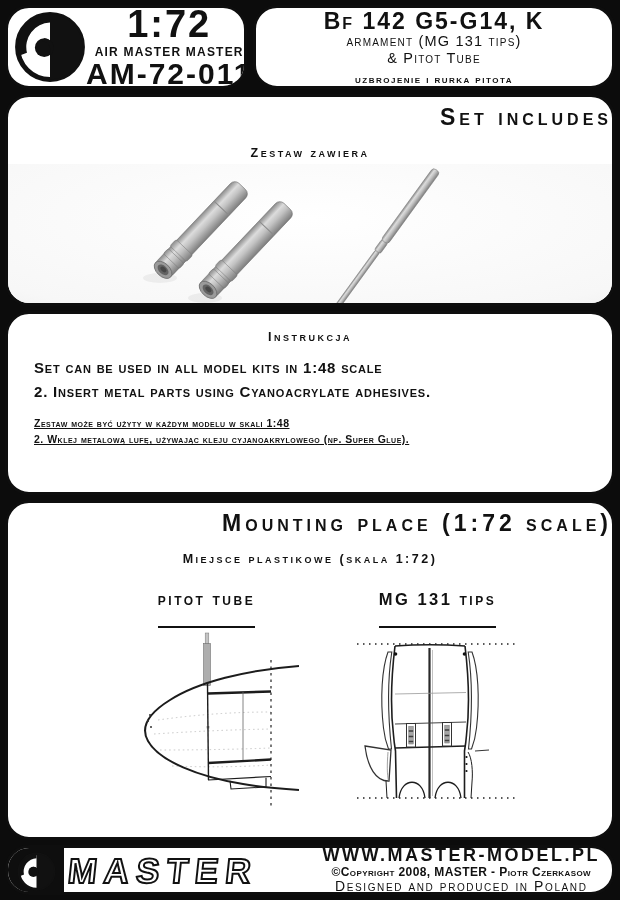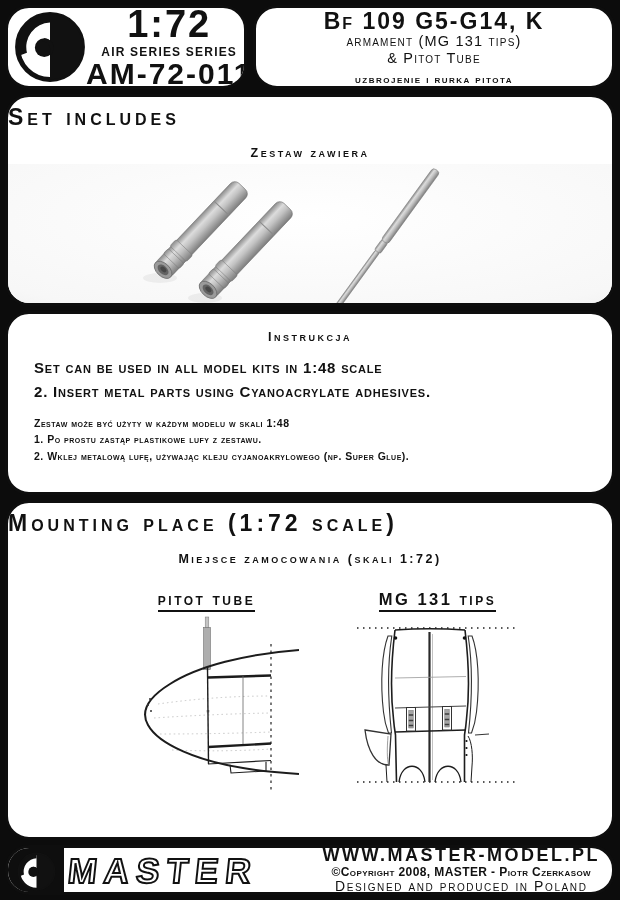--- a/index.html
+++ b/index.html
@@ -21,35 +21,35 @@
   .brand-text{flex:1;display:flex;flex-direction:column;align-items:center;line-height:1;}
   .brand-scale{font-size:38px;font-weight:bold;letter-spacing:2px;}
   .brand-series{font-size:12px;font-weight:bold;letter-spacing:1.2px;margin-top:3px;white-space:nowrap;}
   .brand-code{font-size:30px;font-weight:bold;letter-spacing:2px;margin-top:1px;white-space:nowrap;}
   .header-right{flex:1;display:flex;flex-direction:column;align-items:center;justify-content:center;padding:4px 10px;}
   .prod-title{font-size:23px;font-weight:bold;letter-spacing:2px;line-height:1.05;white-space:nowrap;}
   .prod-sub{font-size:14.5px;font-weight:normal;letter-spacing:1.2px;line-height:1.15;white-space:nowrap;}
   .title-divider{width:85%;height:2px;background:#111;margin:4px 0 3px 0;}
   .subtitle-pl{font-size:11px;font-weight:bold;letter-spacing:1.5px;white-space:nowrap;}
   
-  h2{margin:8px 0 0 0;text-align:left;font-size:23px;font-weight:bold;letter-spacing:4px;line-height:1.1;}
+  h2{margin:8px 0 0 0;text-align:right;font-size:23px;font-weight:bold;letter-spacing:4px;line-height:1.1;}
   .h-sub{text-align:center;font-size:12.5px;font-weight:bold;letter-spacing:2.5px;margin-top:16px;}
   
   .set-panel{height:212px;margin-bottom:5px;}
   .photo{display:block;margin-top:4px;}
   
   .instr-panel{height:184px;margin-bottom:5px;padding:0 26px;}
   .en-lines{margin-top:12px;font-size:15px;font-weight:bold;letter-spacing:0.8px;line-height:1.6;}
-  .pl-lines{margin-top:11px;font-size:10.5px;font-weight:bold;letter-spacing:0.5px;line-height:1.55;}
+  .pl-lines{margin-top:11px;font-size:10.5px;font-weight:bold;letter-spacing:0.5px;line-height:1.55;text-decoration:underline;}
   
   .mount-panel{height:340px;margin-bottom:5px;}
   .diagrams{display:flex;justify-content:center;gap:56px;padding-left:14px;margin-top:24px;}
   figure{margin:0;text-align:center;}
   figcaption{display:inline-block;font-size:16.5px;font-weight:bold;letter-spacing:2.5px;
-    border-bottom:2.5px solid #111;padding-bottom:1px;margin-bottom:2px;}
+    border-bottom:2.5px solid #111;padding-bottom:17px;margin-bottom:2px;}
   figure svg{display:block;margin:0 auto;}
   
   .footer-panel{height:50px;display:flex;align-items:center;}
   .logo-patch{position:absolute;left:0;top:0;bottom:0;width:56px;background:#0e0e0e;border-radius:18px 0 0 18px;}
   .footer-logo{position:absolute;left:9px;top:4px;width:39px;height:39px;}
   .wordmark{margin-left:60px;font-size:35px;font-weight:bold;letter-spacing:7px;color:#fff;
     -webkit-text-stroke:2px #111;transform:skewX(-6deg);line-height:1;}
   .footer-text{margin-left:auto;padding-right:12px;display:flex;flex-direction:column;align-items:center;line-height:1.08;justify-content:space-between;}
   .site{font-size:18px;font-weight:bold;letter-spacing:2.5px;white-space:nowrap;}
   .copy{font-size:12px;font-weight:bold;letter-spacing:0.4px;white-space:nowrap;}
@@ -70,26 +70,26 @@
 
 <div class="page">
 
   <div class="header-row">
     <section class="panel header-left">
       <svg viewBox="0 0 100 100">
           <use href="#logo-swirl"></use>
         </svg>
       <div class="brand-text">
         <div class="brand-scale">1:72</div>
-        <div class="brand-series">AIR SERIES SERIES</div>
+        <div class="brand-series">AIR MASTER MASTER</div>
         <div class="brand-code">AM-72-011</div>
       </div>
     </section>
     <section class="panel header-right">
-      <div class="prod-title sc">Bf 109 G5-G14, K</div>
+      <div class="prod-title sc">Bf 142 G5-G14, K</div>
       <div class="prod-sub sc">armament (MG 131 tips)</div>
       <div class="prod-sub sc">&amp; Pitot Tube</div>
       <div class="title-divider"></div>
       <div class="subtitle-pl sc">uzbrojenie i rurka pitota</div>
     </section>
   </div>
 
   <section class="panel set-panel">
     <h2 class="sc">Set includes</h2>
     <div class="h-sub sc">Zestaw zawiera</div>
@@ -139,28 +139,27 @@
   </section>
 
   <section class="panel instr-panel">
     <div class="h-sub sc">Instrukcja</div>
     <div class="en-lines sc">
       <div>Set can be used in all model kits in 1:48 scale</div>
       <div>2. Insert metal parts using Cyanoacrylate adhesives.</div>
     </div>
     <div class="pl-lines sc">
       <div>Zestaw może być użyty w każdym modelu w skali 1:48</div>
-      <div>1. Po prostu zastąp plastikowe lufy z zestawu.</div>
       <div>2. Wklej metalową lufę, używając kleju cyjanoakrylowego (np. Super Glue).</div>
     </div>
   </section>
 
   <section class="panel mount-panel">
     <h2 class="sc">Mounting place (1:72 scale)</h2>
-    <div class="h-sub sc">Miejsce zamocowania (skali 1:72)</div>
+    <div class="h-sub sc">Miejsce plastikowe (skala 1:72)</div>
     <div class="diagrams">
 
       <figure>
         <figcaption class="sc">pitot tube</figcaption>
         <svg width="185" height="205" viewBox="0 0 185 205">
           <g fill="none" stroke="#b9b9b9" stroke-width="0.8" stroke-dasharray="1.5,3">
             <path d="M44 90 Q100 82 157 82"></path>
             <path d="M40 104 Q100 100 157 99"></path>
             <path d="M46 120 Q104 120 157 118"></path>
             <path d="M58 136 Q110 138 157 135"></path>

